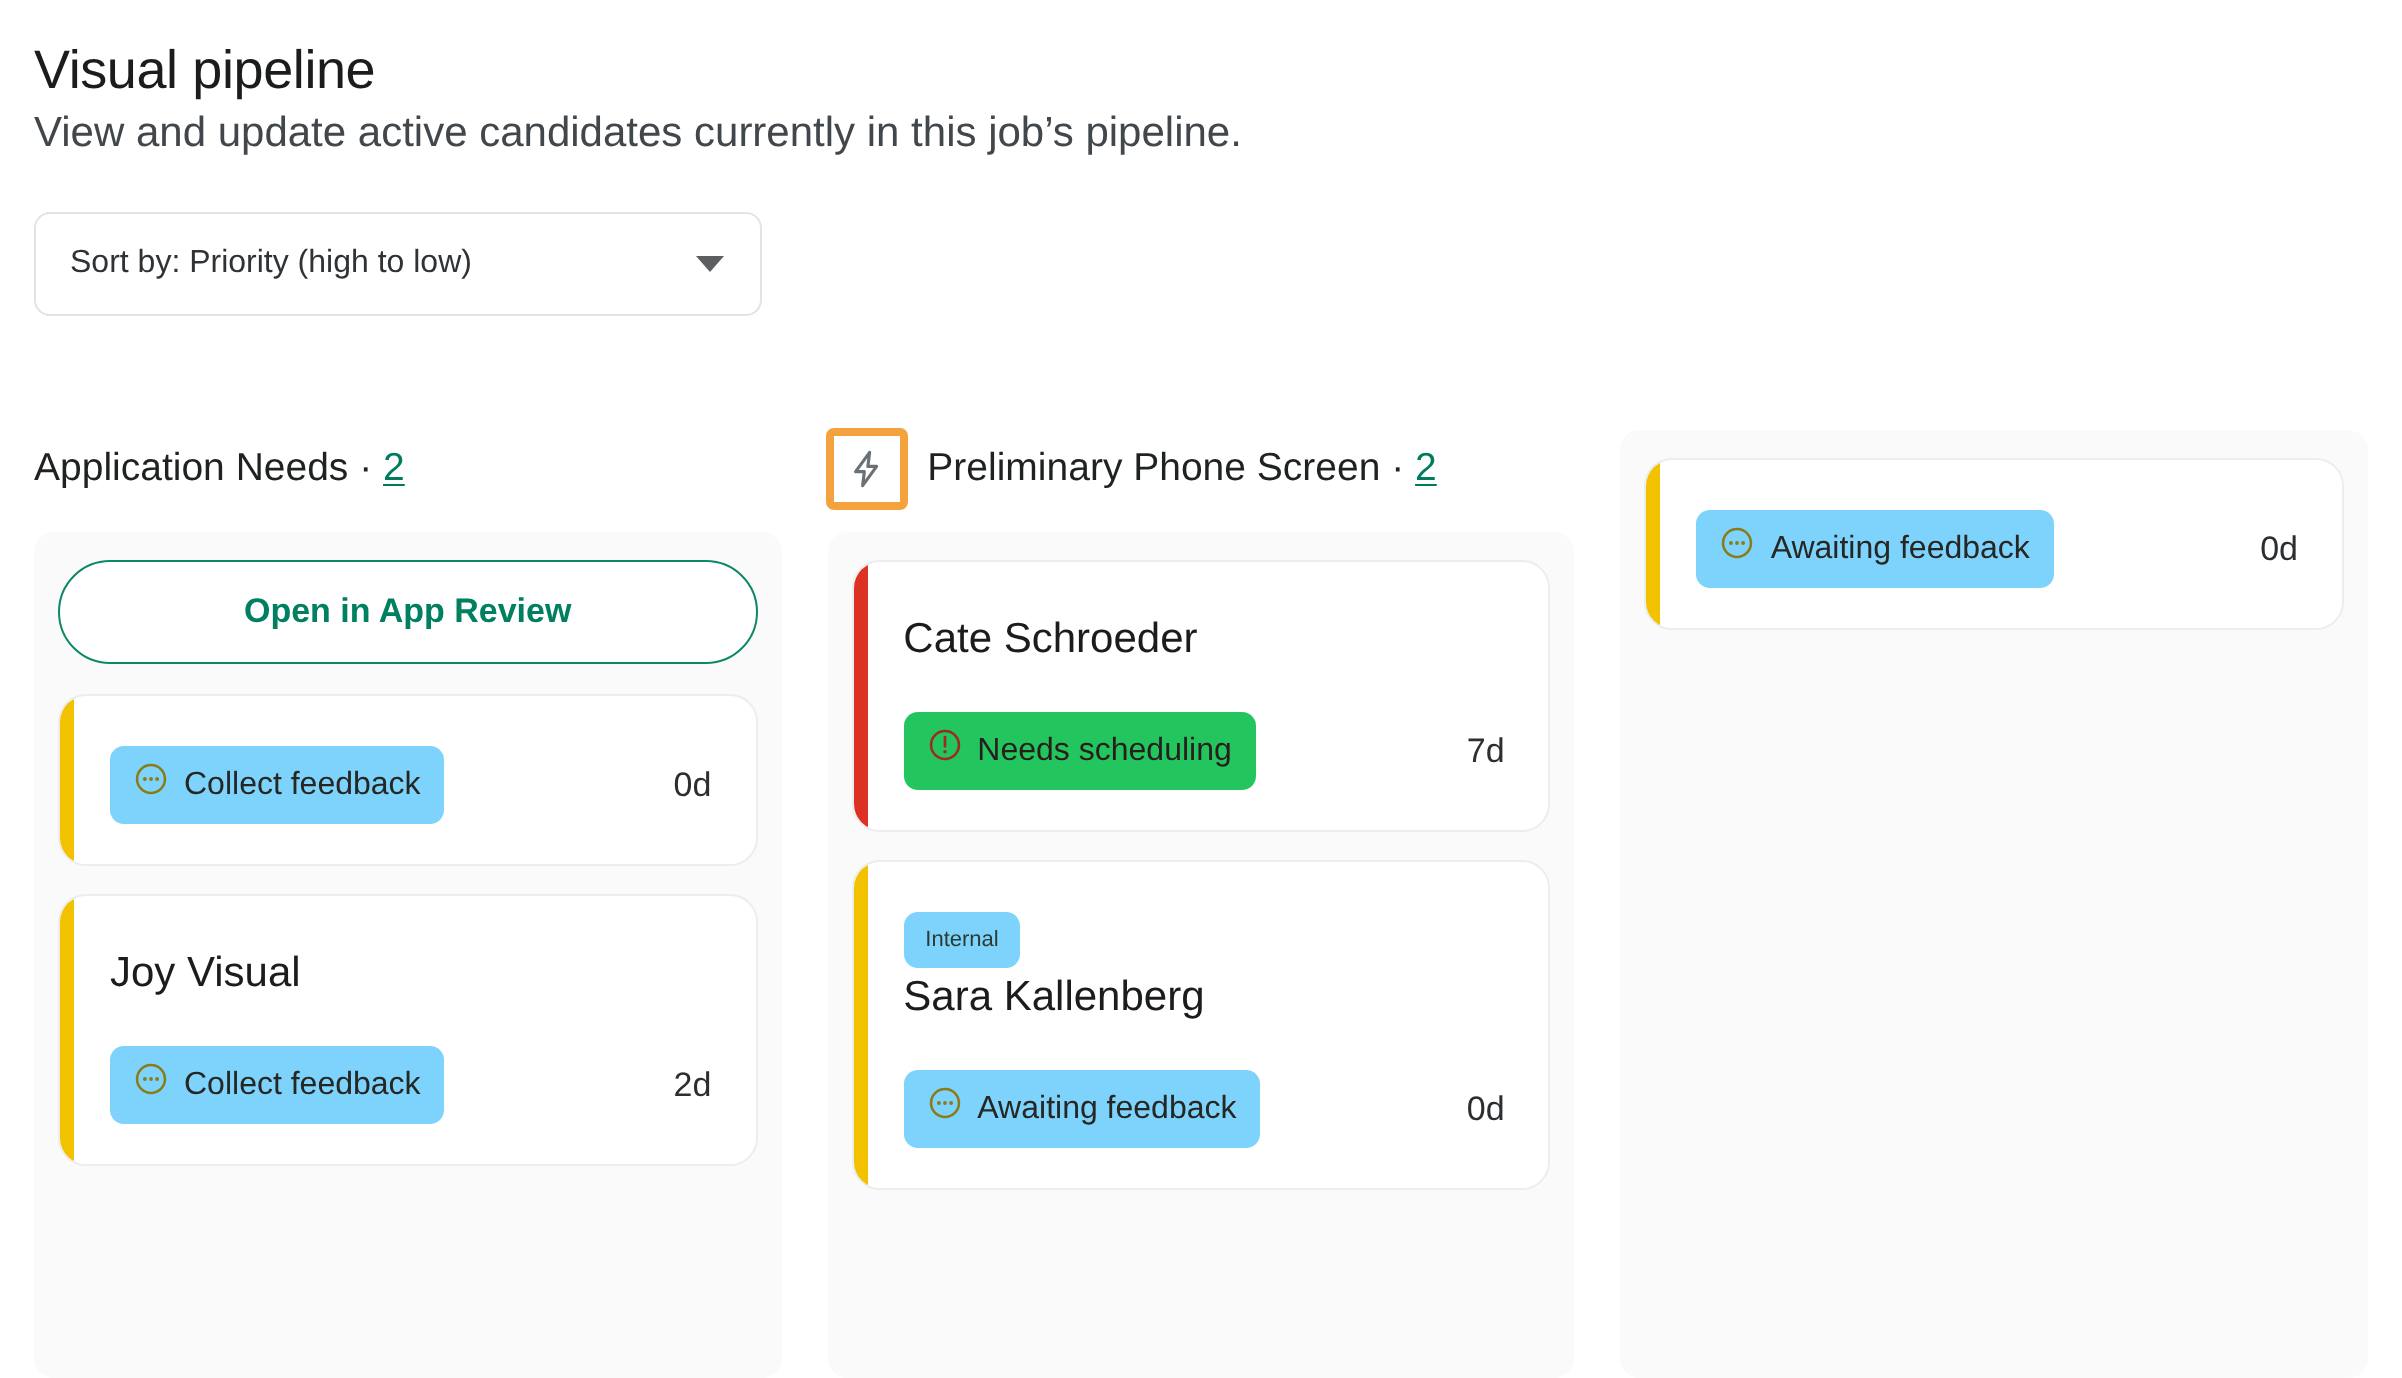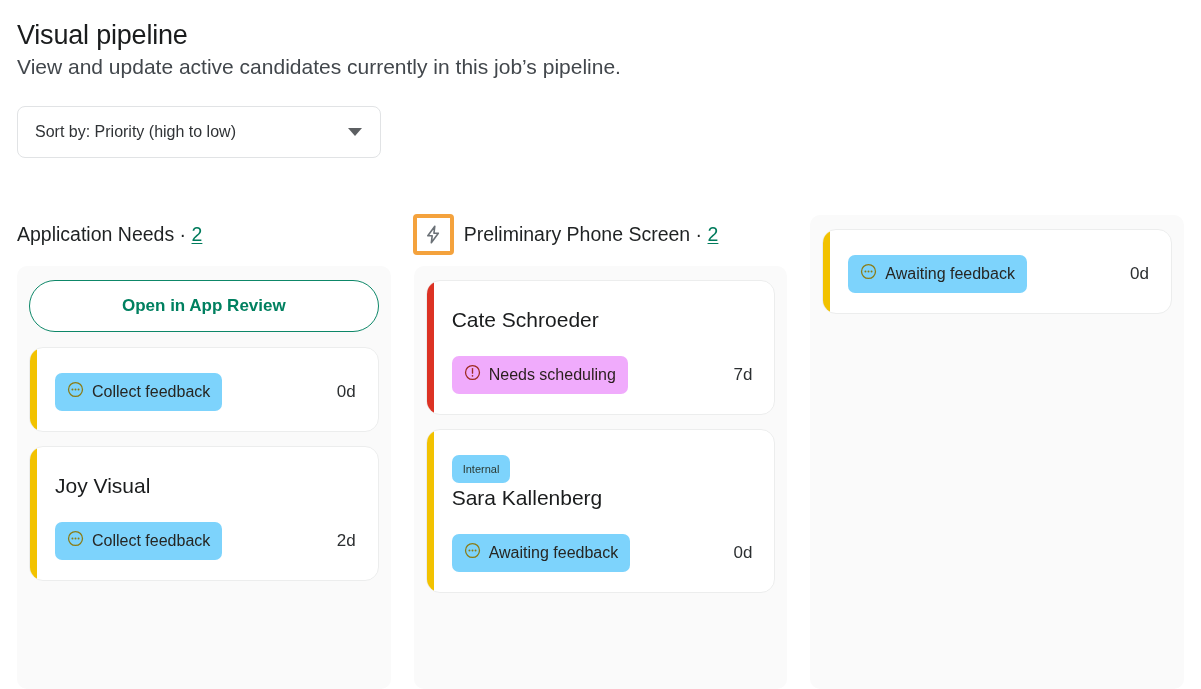--- a/index.html
+++ b/index.html
@@ -200,21 +200,21 @@
     padding: 8px 12px;
     font-size: 16px;
     line-height: 20px;
     white-space: nowrap;
   }
   .status-yellow {
     background: #7dd3fc;
     color: #262623;
   }
   .status-red {
-    background: #f0abfc;
+    background: #22c55e;
     color: #2a1e1d;
   }
   .status-icon { display: block; }
   .age {
     margin-left: auto;
     font-size: 17px;
     color: #2c2f31;
     padding-right: 4px;
   }
 </style>

